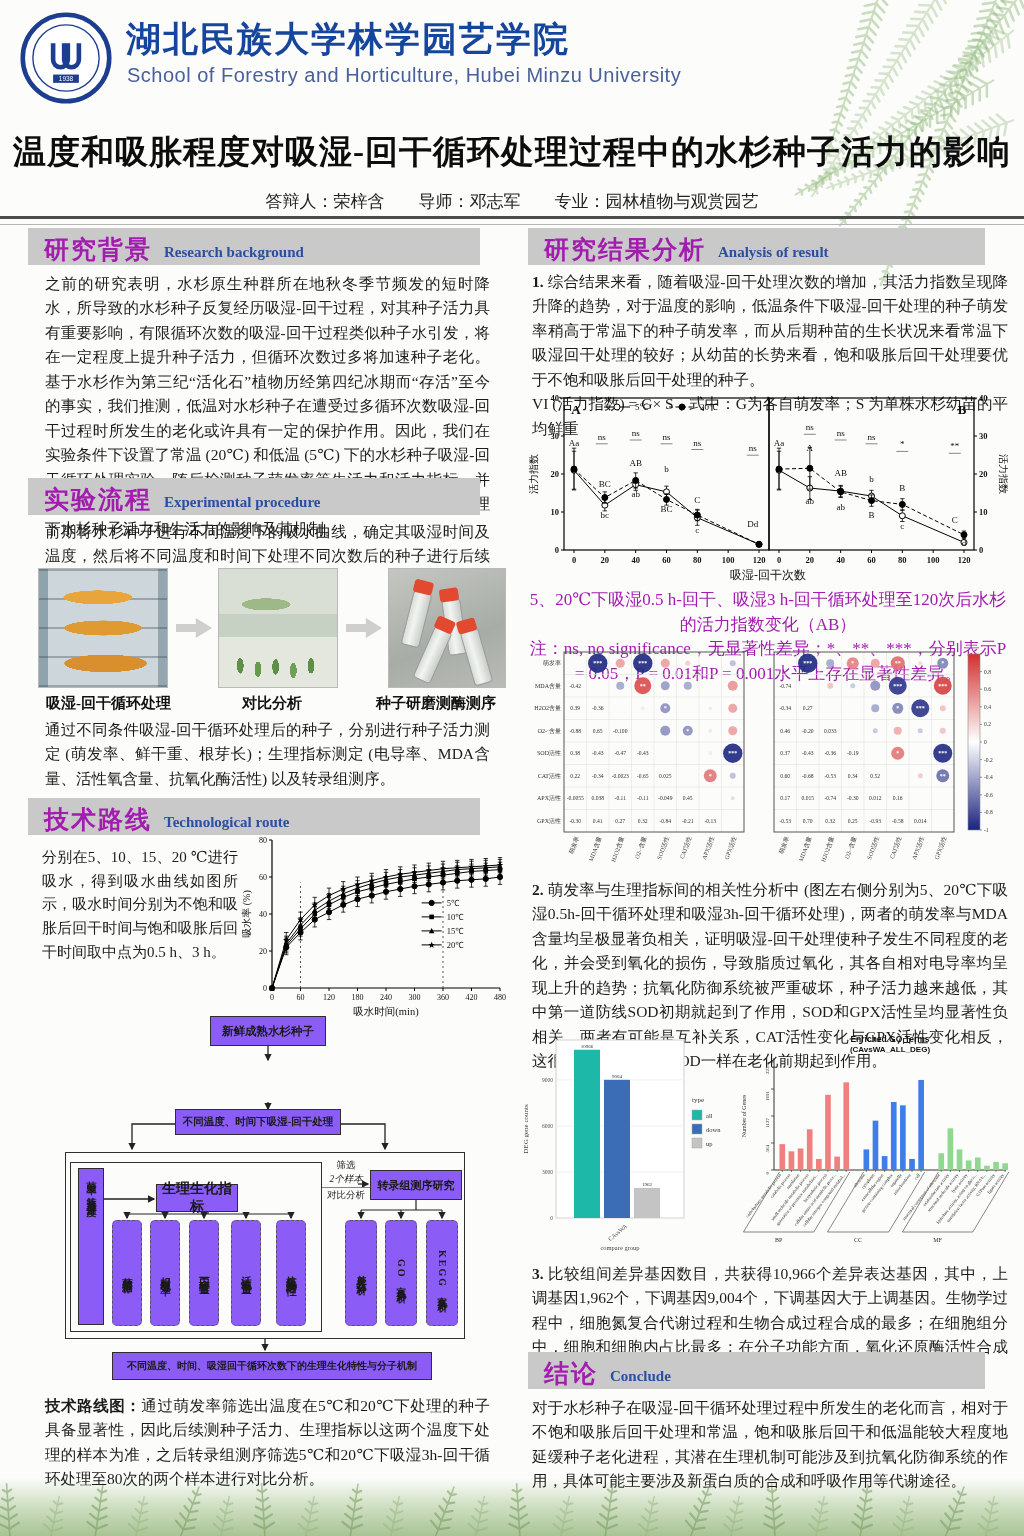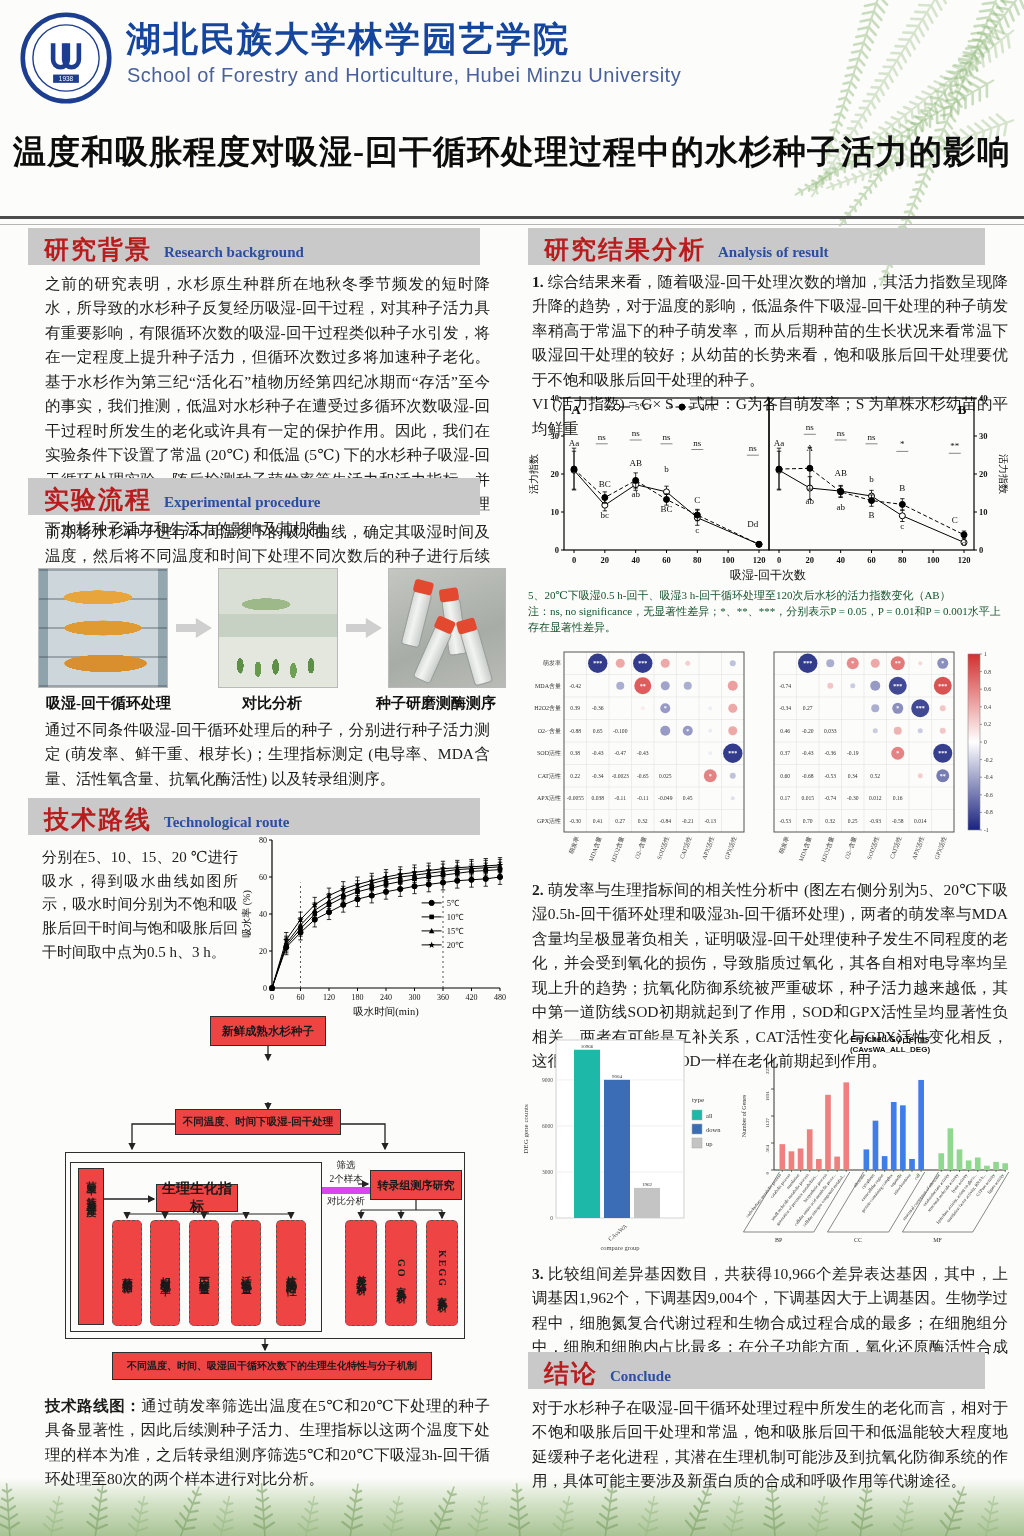--- a/index.html
+++ b/index.html
@@ -10,25 +10,25 @@
   .logo{left:20px;top:12px;width:92px;height:92px;}
   .school-cn{left:126px;top:16px;font-size:35px;font-weight:bold;color:#15459c;letter-spacing:2px;
              font-family:"Liberation Serif","DejaVu Serif",serif;}
   .school-en{left:127px;top:64px;font-size:20px;color:#49609b;letter-spacing:.5px;
              font-family:"Liberation Sans","DejaVu Sans",sans-serif;}
   .main-title{left:0;top:130px;width:1024px;text-align:center;font-size:33px;font-weight:bold;letter-spacing:1px;color:#0d0d0d;}
   .byline{left:0;top:190px;width:1024px;text-align:center;font-size:17px;color:#222;}
   .hrule{left:0;top:216px;width:1024px;height:5px;border-top:3px solid #4c4c4c;border-bottom:1px solid #b5b5b5;}
   
   .secbar{height:37px;background:#c9c9c9;display:flex;align-items:flex-end;padding:0 0 3px 16px;box-sizing:border-box;}
-  .secbar .cn{font-size:25px;font-weight:bold;color:#b91c1c;letter-spacing:2px;line-height:1;}
+  .secbar .cn{font-size:25px;font-weight:bold;color:#a21caf;letter-spacing:2px;line-height:1;}
   .secbar .en{font-size:15px;font-weight:bold;color:#2b4ea0;margin-left:12px;line-height:1.3;}
   
   .body-text{font-size:15.5px;line-height:1.58;text-align:justify;color:#1c1c1c;}
-  .caption{font-size:11px;line-height:1.45;color:#14532d;}
+  .caption{font-size:17px;text-align:center;line-height:1.45;color:#a21caf;}
   .photo-label{font-size:15px;font-weight:bold;color:#111;}
   
   .photo{border:1px solid #b9b9b9;box-sizing:border-box;overflow:hidden;}
   .photo1{background:
      radial-gradient(55px 11px at 46% 24%,#e8a53c 62%,transparent 63%),
      radial-gradient(62px 12px at 50% 50%,#e09a32 62%,transparent 63%),
      radial-gradient(66px 14px at 52% 80%,#d98f2d 62%,transparent 63%),
      repeating-linear-gradient(180deg,rgba(60,70,80,.35) 0 2px,transparent 2px 29px),
      linear-gradient(90deg,#8fa3ad 0 7%,#ccd6db 7% 93%,#93a7b1 93%),
      linear-gradient(180deg,#cfd9de,#aebec6);}
@@ -41,21 +41,21 @@
      radial-gradient(40px 10px at 40% 30%,#9db98a 60%,transparent 61%),
      linear-gradient(180deg,#d9dfd5 0 38%,#c7d1c3 38% 58%,#e3e7de 58%);}
   .photo3{background:linear-gradient(160deg,#c3c6c1,#a8aca7 60%,#b8bbb6);position:relative;}
   .tube{position:absolute;width:17px;height:54px;background:linear-gradient(90deg,#d8dcd8,#f2f4f1 40%,#c9cdc9);
         border-radius:4px;border:1px solid #9b9f9b;}
   .tube::before{content:"";position:absolute;left:-2px;top:-12px;width:19px;height:13px;background:#e2492f;border-radius:3px;}
   .arrowblock{width:36px;height:20px;background:#cfcfcf;
         clip-path:polygon(0 30%,55% 30%,55% 0,100% 50%,55% 100%,55% 70%,0 70%);}
   
   .fc{font-family:"Liberation Serif","DejaVu Serif",serif;}
-  .fc-box{position:absolute;border:1px solid #2e2e2e;background:#ef4444;display:flex;align-items:center;justify-content:center;
+  .fc-box{position:absolute;border:1px solid #2e2e2e;background:#8b5cf6;display:flex;align-items:center;justify-content:center;
           text-align:center;box-sizing:border-box;}
   .fc-dashed{border:1.6px dashed #555;border-radius:5px;}
   .fc-vtext{writing-mode:vertical-rl;letter-spacing:2px;font-weight:bold;}
   
   .chartbox{background:transparent;}
   .note-label{font-weight:bold;}
   .bottom-fern{left:0;top:1478px;width:1024px;height:58px;
      background:linear-gradient(180deg,rgba(213,228,202,0) 0,rgba(196,216,180,.75) 45%,rgba(164,192,143,.95) 100%);}
 </style>
 </head>
@@ -802,20 +802,21 @@
     <circle cx="50" cy="50" r="47" fill="#fff" stroke="#1d3e8f" stroke-width="5"></circle>
     <circle cx="50" cy="50" r="36" fill="none" stroke="#1d3e8f" stroke-width="1.5"></circle>
     <path d="M36,34 v18 a8,8 0 0 0 16,0 v-18" fill="none" stroke="#1d3e8f" stroke-width="5"></path>
     <path d="M48,34 v18 a8,8 0 0 0 16,0 v-18" fill="none" stroke="#1d3e8f" stroke-width="5"></path>
     <rect x="36" y="68" width="28" height="9" fill="#1d3e8f"></rect>
     <text x="50" y="75.5" font-size="7" text-anchor="middle" fill="#fff" font-family="Liberation Sans,sans-serif">1938</text>
   </svg>
   <div class="abs school-cn">湖北民族大学林学园艺学院</div>
   <div class="abs school-en">School of Forestry and Horticulture, Hubei Minzu University</div>
   <div class="abs main-title">温度和吸胀程度对吸湿-回干循环处理过程中的水杉种子活力的影响</div>
+  <div class="abs byline">答辩人：荣梓含　　导师：邓志军　　专业：园林植物与观赏园艺</div>
   <div class="abs hrule"></div>
 
   <div class="abs secbar" style="left:28px;top:228px;width:452px;">
     <span class="cn">研究背景</span>
     <span class="en">Research background</span>
   </div>
   <div class="abs body-text" style="left:45px;top:272px;width:445px;">之前的研究表明，水杉原生种群所在地秋冬季节频发的短时降水，所导致的水杉种子反复经历吸湿-回干过程，对其种子活力具有重要影响，有限循环次数的吸湿-回干过程类似种子水引发，将在一定程度上提升种子活力，但循环次数过多将加速种子老化。基于水杉作为第三纪“活化石”植物历经第四纪冰期而“存活”至今的事实，我们推测，低温对水杉种子在遭受过多循环次数吸湿-回干过程时所发生的老化或许具有一定的保护作用。因此，我们在实验条件下设置了常温 (20℃) 和低温 (5℃) 下的水杉种子吸湿-回干循环处理实验，随后检测种子萌发率等生活力和活力指标，并进行抗氧化和转录组学分析，以期探寻低温对吸湿-回干循环处理下水杉种子活力和生活力的影响及其机制。</div>
 
   <div class="abs secbar" style="left:28px;top:478px;width:452px;">
     <span class="cn">实验流程</span>
@@ -1191,21 +1192,21 @@
       <span class="fc-vtext" style="font-size:10px;">筛选差异温度</span>
     </div>
     <div class="fc-box" style="left:116px;top:172px;width:82px;height:28px;font-size:14px;font-weight:bold;">生理生化指标</div>
     <div class="fc-box fc-dashed fc-vtext" style="left:72px;top:208px;width:30px;height:106px;font-size:10.5px;">萌发指标</div>
     <div class="fc-box fc-dashed fc-vtext" style="left:110px;top:208px;width:30px;height:106px;font-size:10.5px;">相对电导率</div>
     <div class="fc-box fc-dashed fc-vtext" style="left:149px;top:208px;width:30px;height:106px;font-size:10.5px;">丙二醛含量</div>
     <div class="fc-box fc-dashed fc-vtext" style="left:191px;top:208px;width:30px;height:106px;font-size:10.5px;">活性氧含量</div>
     <div class="fc-box fc-dashed fc-vtext" style="left:236px;top:208px;width:30px;height:106px;font-size:10.5px;">抗氧化酶活性</div>
     <div class="abs" style="left:282px;top:146px;width:48px;text-align:center;font-size:9.5px;line-height:1.5;">
       <div>筛选</div>
-      <div style="border-bottom:7px solid #d946ef;">2个样本</div>
+      <div style="border-bottom:1px solid #d946ef;font-style:italic;">2个样本</div>
       <div>对比分析</div>
     </div>
     <div class="fc-box" style="left:330px;top:158px;width:92px;height:30px;font-size:11px;font-weight:bold;border-width:1.5px;">转录组测序研究</div>
     <div class="fc-box fc-dashed fc-vtext" style="left:305px;top:208px;width:32px;height:106px;font-size:10px;">差异表达分析</div>
     <div class="fc-box fc-dashed fc-vtext" style="left:345px;top:208px;width:32px;height:106px;font-size:10px;">GO富集分析</div>
     <div class="fc-box fc-dashed fc-vtext" style="left:386px;top:208px;width:32px;height:106px;font-size:10px;">KEGG富集分析</div>
     <div class="fc-box" style="left:72px;top:340px;width:320px;height:28px;font-size:10px;font-weight:bold;">不同温度、时间、吸湿回干循环次数下的生理生化特性与分子机制</div>
   </div>
 
   <div class="abs body-text" style="left:45px;top:1394px;width:445px;">

